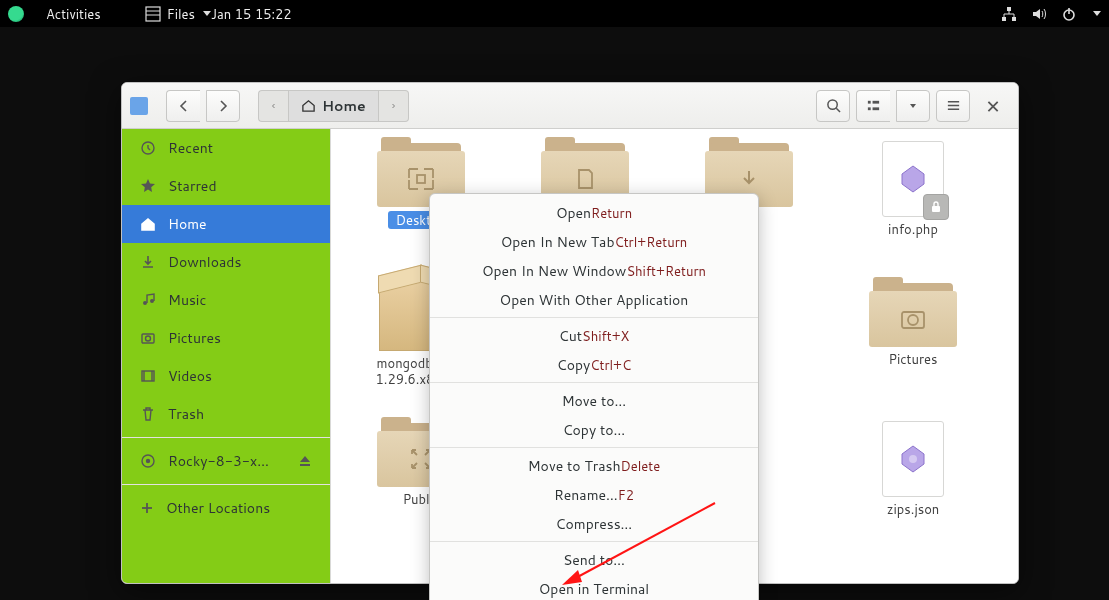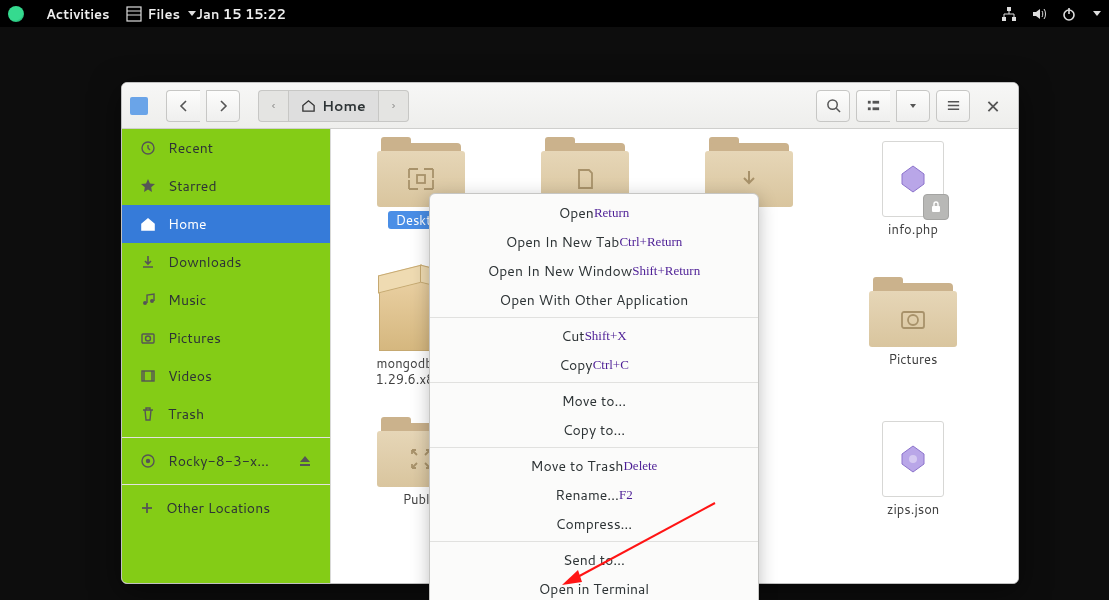--- a/index.html
+++ b/index.html
@@ -15,31 +15,31 @@
 
   
   .topbar {
     height: 27px;
     background: #000;
     color: #eee;
     display: flex;
     align-items: center;
     padding: 0 8px;
     font-size: 13px;
-    font-weight: 700;
+    font-weight: 400;
   }
   .topbar .left { display: flex; align-items: center; gap: 16px; }
   .topbar .center { flex: 1; text-align: left; }
   .topbar .right { display: flex; align-items: center; gap: 14px; }
   .topbar .logo {
     width: 16px; height: 16px; border-radius: 50%;
     background: radial-gradient(circle at 40% 35%, #35da8f 60%, #0a7f52 100%);
     margin-right: 6px;
   }
-  .topbar .menuapp { display:flex; align-items:center; gap:6px; }
+  .topbar .menuapp { display:flex; align-items:center; gap:6px;margin-left:28px; }
   .tri-down {
     display:inline-block; width:0; height:0;
     border-left:4px solid transparent;
     border-right:4px solid transparent;
     border-top:5px solid #ddd;
     margin-left:2px;
   }
 
   
   .window {
@@ -190,21 +190,21 @@
     padding:4px 0;
     z-index:10;
     font-size:14px;
   }
   .ctx-item {
     display:flex; align-items:center;
     height:29px; padding:0 16px;
     color:#2e3436;
     justify-content:center;
   }
-  .ctx-item .accel { color:#4c1d95; font-size:13px;font-family:Liberation Serif, serif;}
+  .ctx-item .accel { color:#7f1d1d; font-size:13px;}
   .ctx-sep { height:1px; background:#e1e1df; margin:3px 0; }
 
   
   .arrow {
     position:absolute; left:560px; top:498px;
     width:160px; height:90px;
     z-index:20; pointer-events:none;
   }
 
   .ic { display:inline-flex; }

